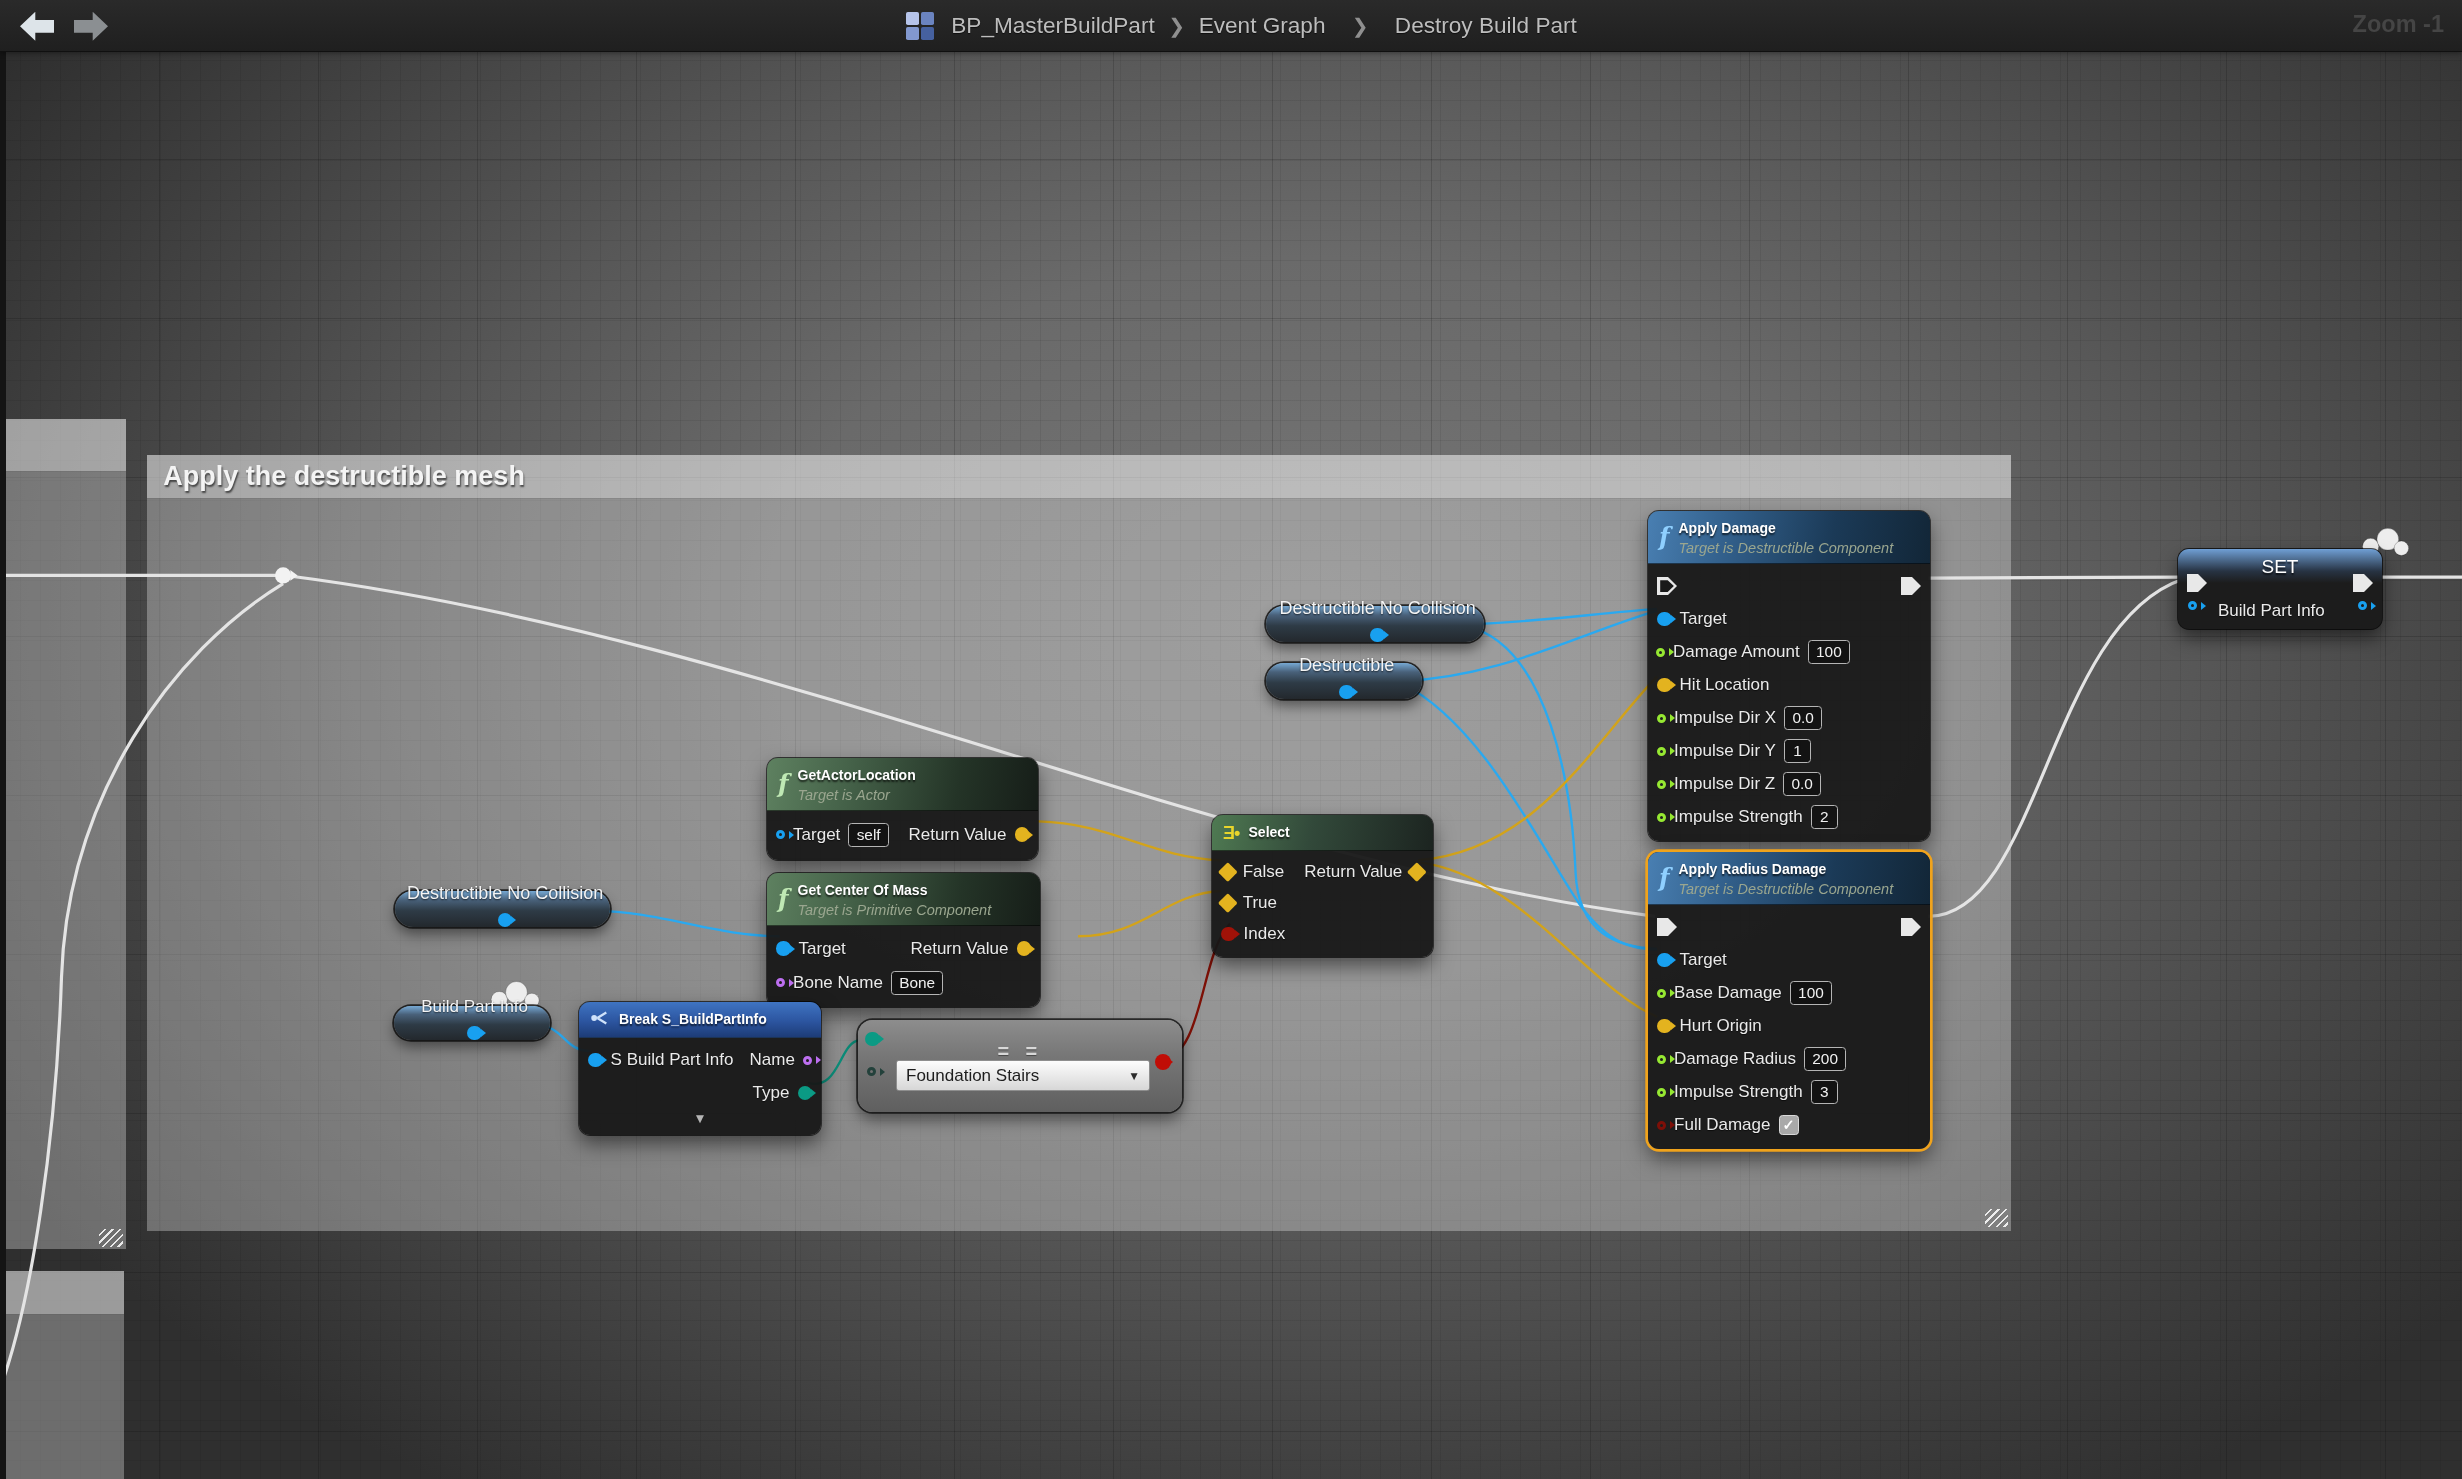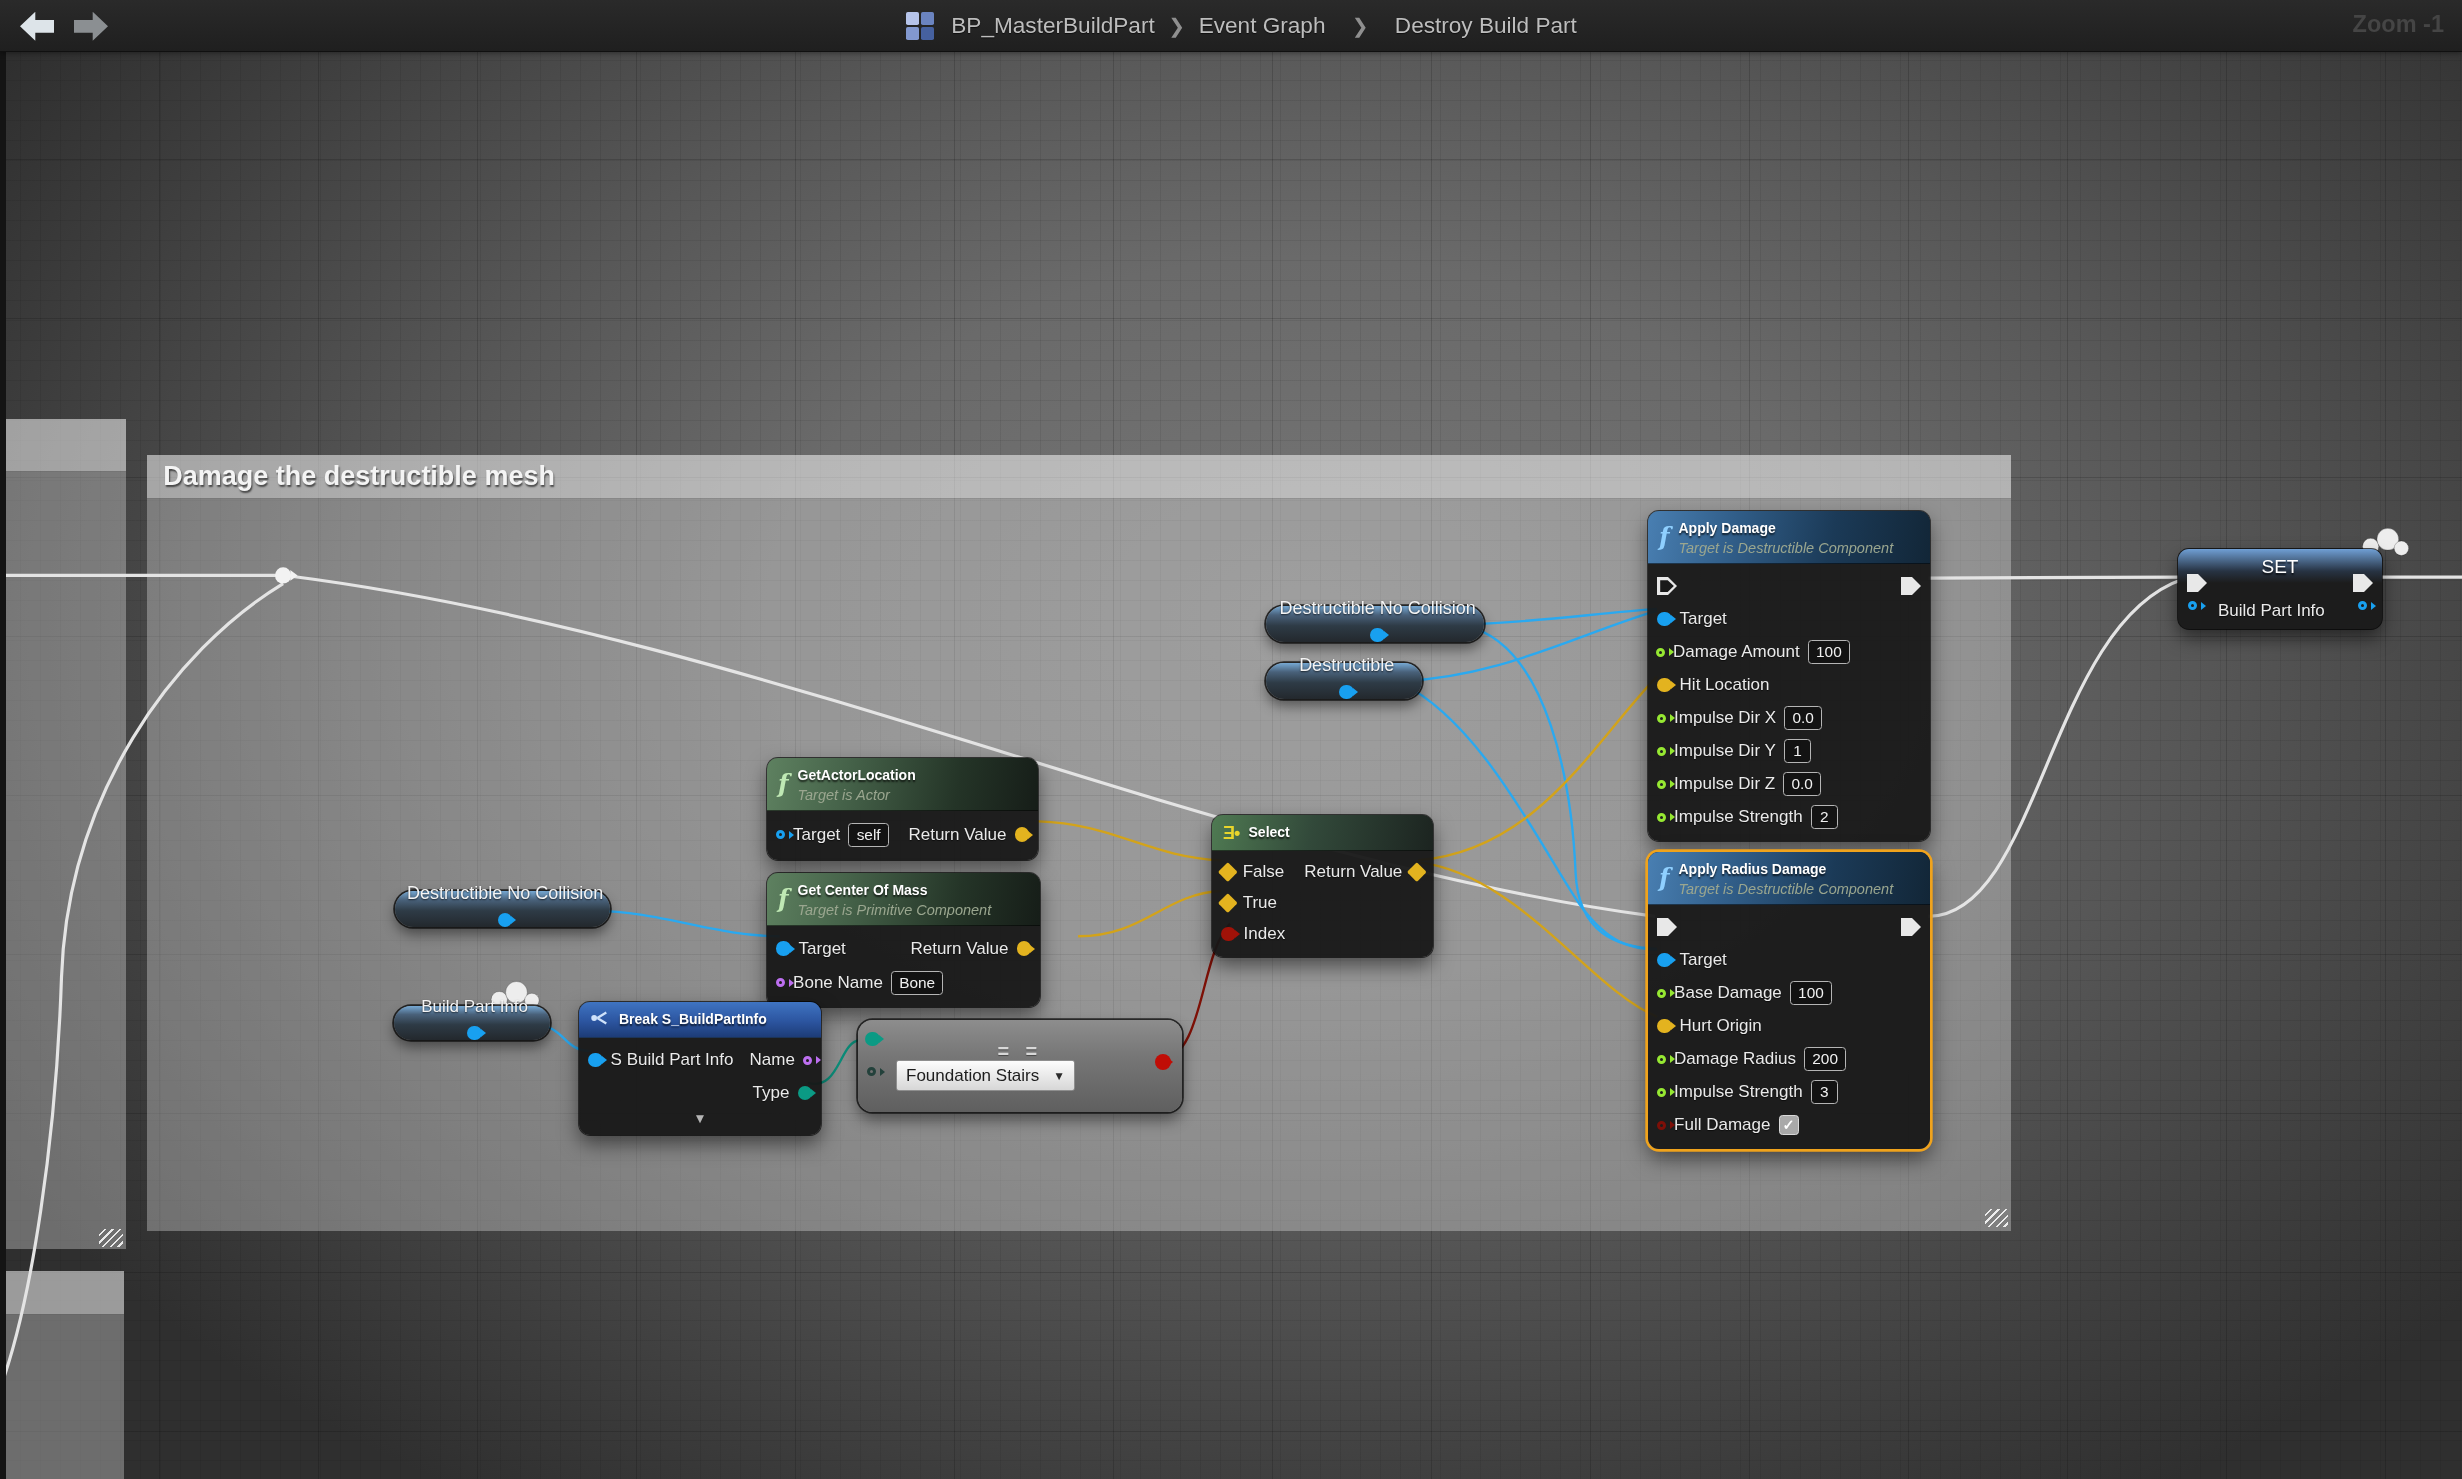--- a/index.html
+++ b/index.html
@@ -80,21 +80,21 @@
   
   .setnode{position:absolute;z-index:3;background:#1c1c1c;border-radius:11px;box-shadow:0 0 0 0.9px rgba(0,0,0,.7),0 9px 18px rgba(0,0,0,.5);}
   .set-sheen{position:absolute;left:0;right:0;top:0;height:34px;border-radius:11px 11px 0 0;background:linear-gradient(180deg,rgba(116,166,222,.95),rgba(56,86,126,.4) 65%,rgba(56,86,126,0));}
   .set-title{position:absolute;left:0;right:0;top:7.2px;text-align:center;font-weight:normal;font-size:19px;color:#fff;text-shadow:0 1.8px 1.8px rgba(0,0,0,.7);}
 
   
   .compact{position:absolute;z-index:3;border-radius:14.5px;
     background:linear-gradient(180deg,#8d8d8d 0%,#767676 40%,#5f5f5f 100%);
     box-shadow:0 0 0 1.8px rgba(15,15,15,.8), 0 7.2px 14.5px rgba(0,0,0,.45);}
   .eq-sym{position:absolute;top:20px;left:0;right:0;text-align:center;color:#d8d8d8;font-weight:bold;font-size:20px;letter-spacing:5.4px;text-shadow:0 0.9px 0.9px rgba(0,0,0,.4);}
-  .dropdown{position:absolute;left:38px;top:40px;width:179px;height:31px;border-radius:2.7px;
+  .dropdown{position:absolute;left:38px;top:40px;width:254px;height:31px;border-radius:2.7px;
     background:linear-gradient(180deg,#fdfdfd,#d7d7d7);border:0.9px solid #8e8e8e;
     display:flex;align-items:center;justify-content:space-between;padding:0 9px;}
   .dropdown .dtext{font-size:17px;color:#1d1d1d;}
   .dropdown .darr{font-size:11.8px;color:#2a2a2a;}
 </style>
 </head>
 <body>
 
 <div id="stage">
 
@@ -103,21 +103,21 @@
     <div class="cbody" style="height:778px;"></div>
     <div class="resize-handle" style="right:3.6px;bottom:1.8px;"></div>
   </div>
   <div class="comment" style="left:6.3px;top:1271px;width:118px;height:209px;">
     <div class="cbar" style="height:43px;"></div>
     <div class="cbody" style="height:166px;"></div>
   </div>
 
   <div class="comment" style="left:147px;top:455px;width:1864px;height:775px;">
     <div class="cbar">
-      <span class="ctitle">Damage the destructible mesh</span>
+      <span class="ctitle">Apply the destructible mesh</span>
     </div>
     <div class="cbody" style="height:733px;"></div>
     <div class="resize-handle" style="right:2.7px;bottom:2.7px;"></div>
   </div>
 
   <svg id="wires" width="2462" height="1480" viewBox="0 0 2722 1636">
       <path d="M0,636 L305,636" stroke="#e4e4e4" stroke-width="3.5" fill="none"></path>
       <path d="M313,645 C190,720 75,880 68,1080 C62,1260 35,1440 0,1535" stroke="#e4e4e4" stroke-width="3.5" fill="none"></path>
       <path d="M322,637 C850,705 1350,950 1830,1013" stroke="#e4e4e4" stroke-width="3.5" fill="none"></path>
       <path d="M2132,639 C2250,639 2320,638 2414,638" stroke="#e4e4e4" stroke-width="3.5" fill="none"></path>

